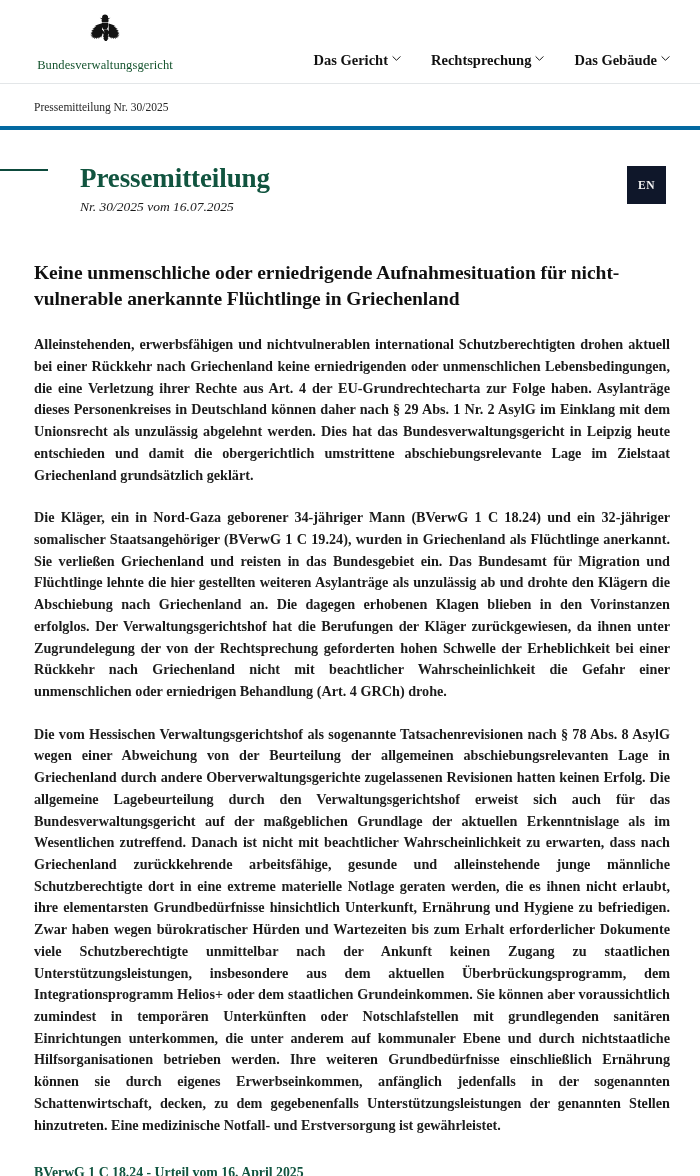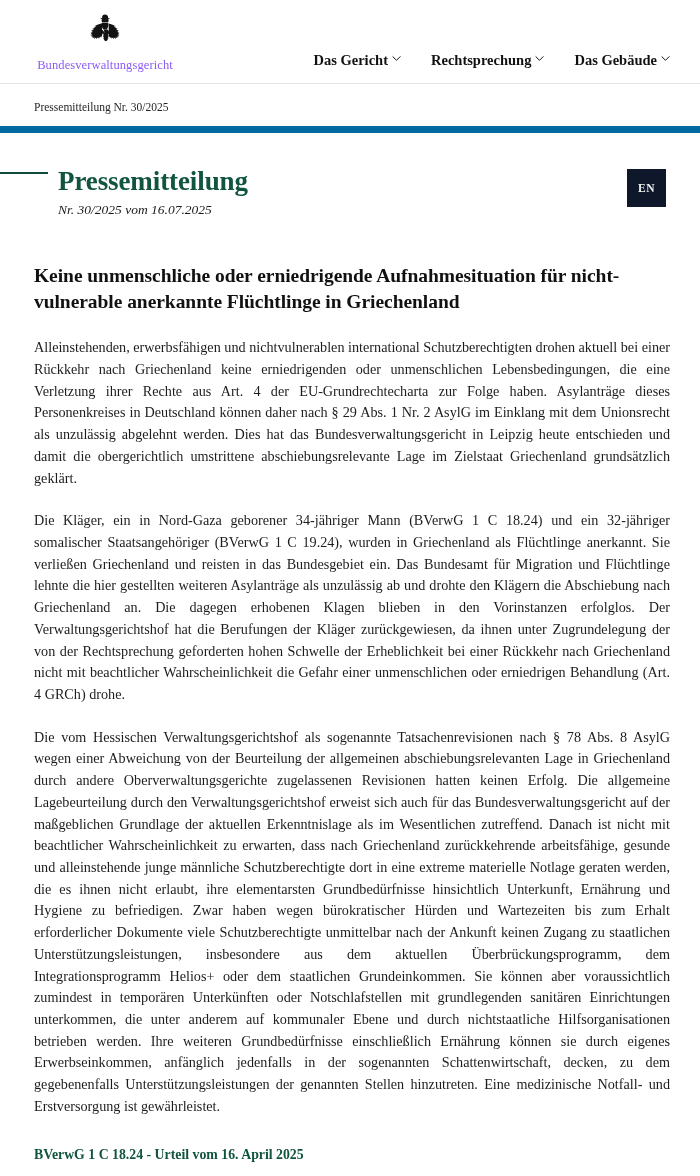--- a/index.html
+++ b/index.html
@@ -40,21 +40,21 @@
     width: 46px;
     height: 44px;
     display: block;
     margin-bottom: 1px;
   }
   .brand-name {
     font-family: "Liberation Serif", "DejaVu Serif", serif;
     font-size: 12.5px;
     letter-spacing: 0.1px;
     white-space: nowrap;
-    color: #8b5cf6;
+    color: #14532d;
   }
 
   .main-nav {
     margin-left: auto;
     display: flex;
     align-items: center;
     gap: 30px;
     padding-bottom: 14px;
   }
   .nav-item {
@@ -73,32 +73,32 @@
     width: 9px;
     height: 9px;
     position: relative;
     top: -2px;
   }
   .chev svg { display: block; }
 
   
   .breadcrumb-bar {
     padding: 13px 22px 11px 34px;
-    border-bottom: 7px solid #0369a1;
+    border-bottom: 4px solid #0369a1;
   }
   .breadcrumb {
     font-family: "Liberation Serif", "DejaVu Serif", serif;
     font-size: 11.5px;
     color: #262626;
   }
 
   
   .title-block {
     position: relative;
-    padding: 34px 30px 0 30px;
+    padding: 34px 30px 0 52px;
   }
   .accent-rule {
     position: absolute;
     left: 0;
     top: 39px;
     width: 48px;
     height: 2px;
     background: #0d4a3c;
   }
   .kicker-row {
@@ -155,20 +155,21 @@
     letter-spacing: -0.05px;
   }
   .para {
     font-family: "Liberation Serif", "DejaVu Serif", serif;
     font-size: 14.2px;
     line-height: 1.53;
     color: #1c1c1c;
     margin: 0 0 21px 0;
     text-align: justify;
     hyphens: auto;
+    font-weight: bold;
     -webkit-hyphens: auto;
   }
   .para:last-of-type { margin-bottom: 0; }
 
   
   .cases { margin-top: 29px; }
   .case-block { margin-bottom: 3px; }
   .case-title {
     font-family: "Liberation Serif", "DejaVu Serif", serif;
     font-weight: bold;

